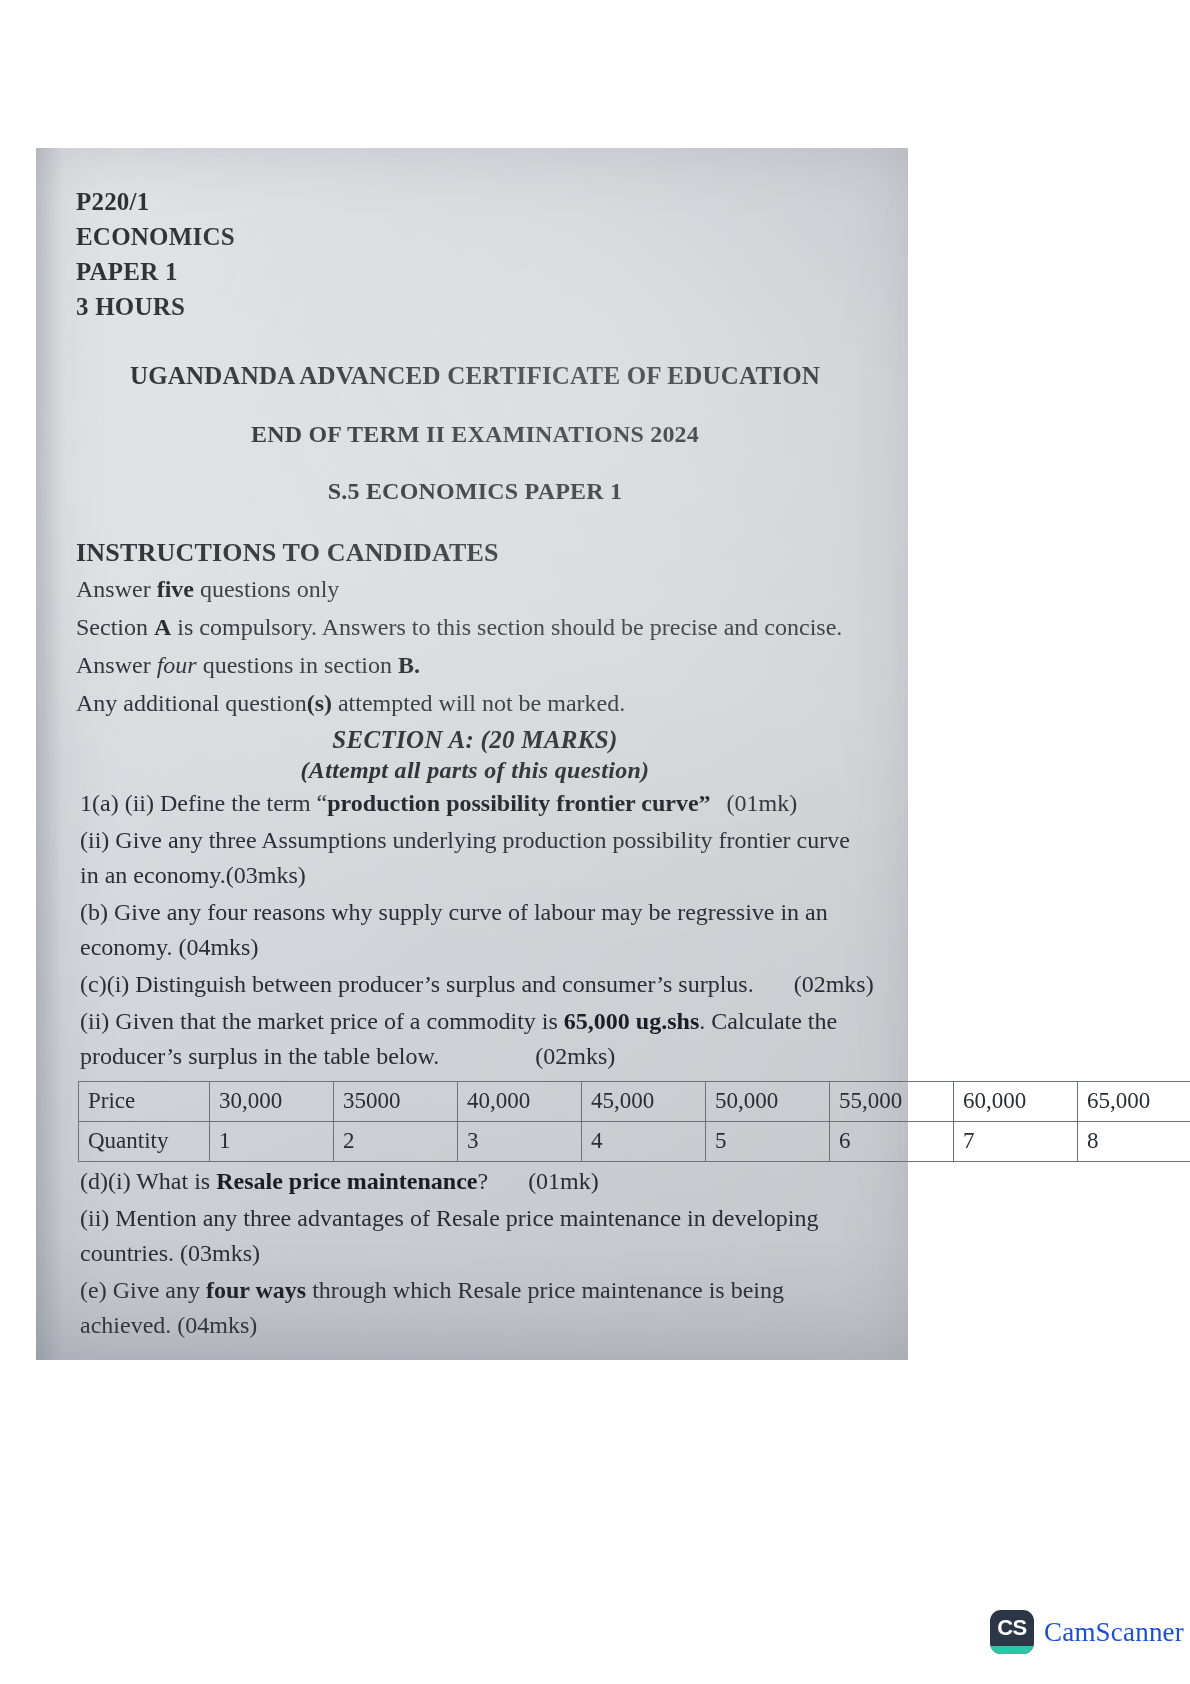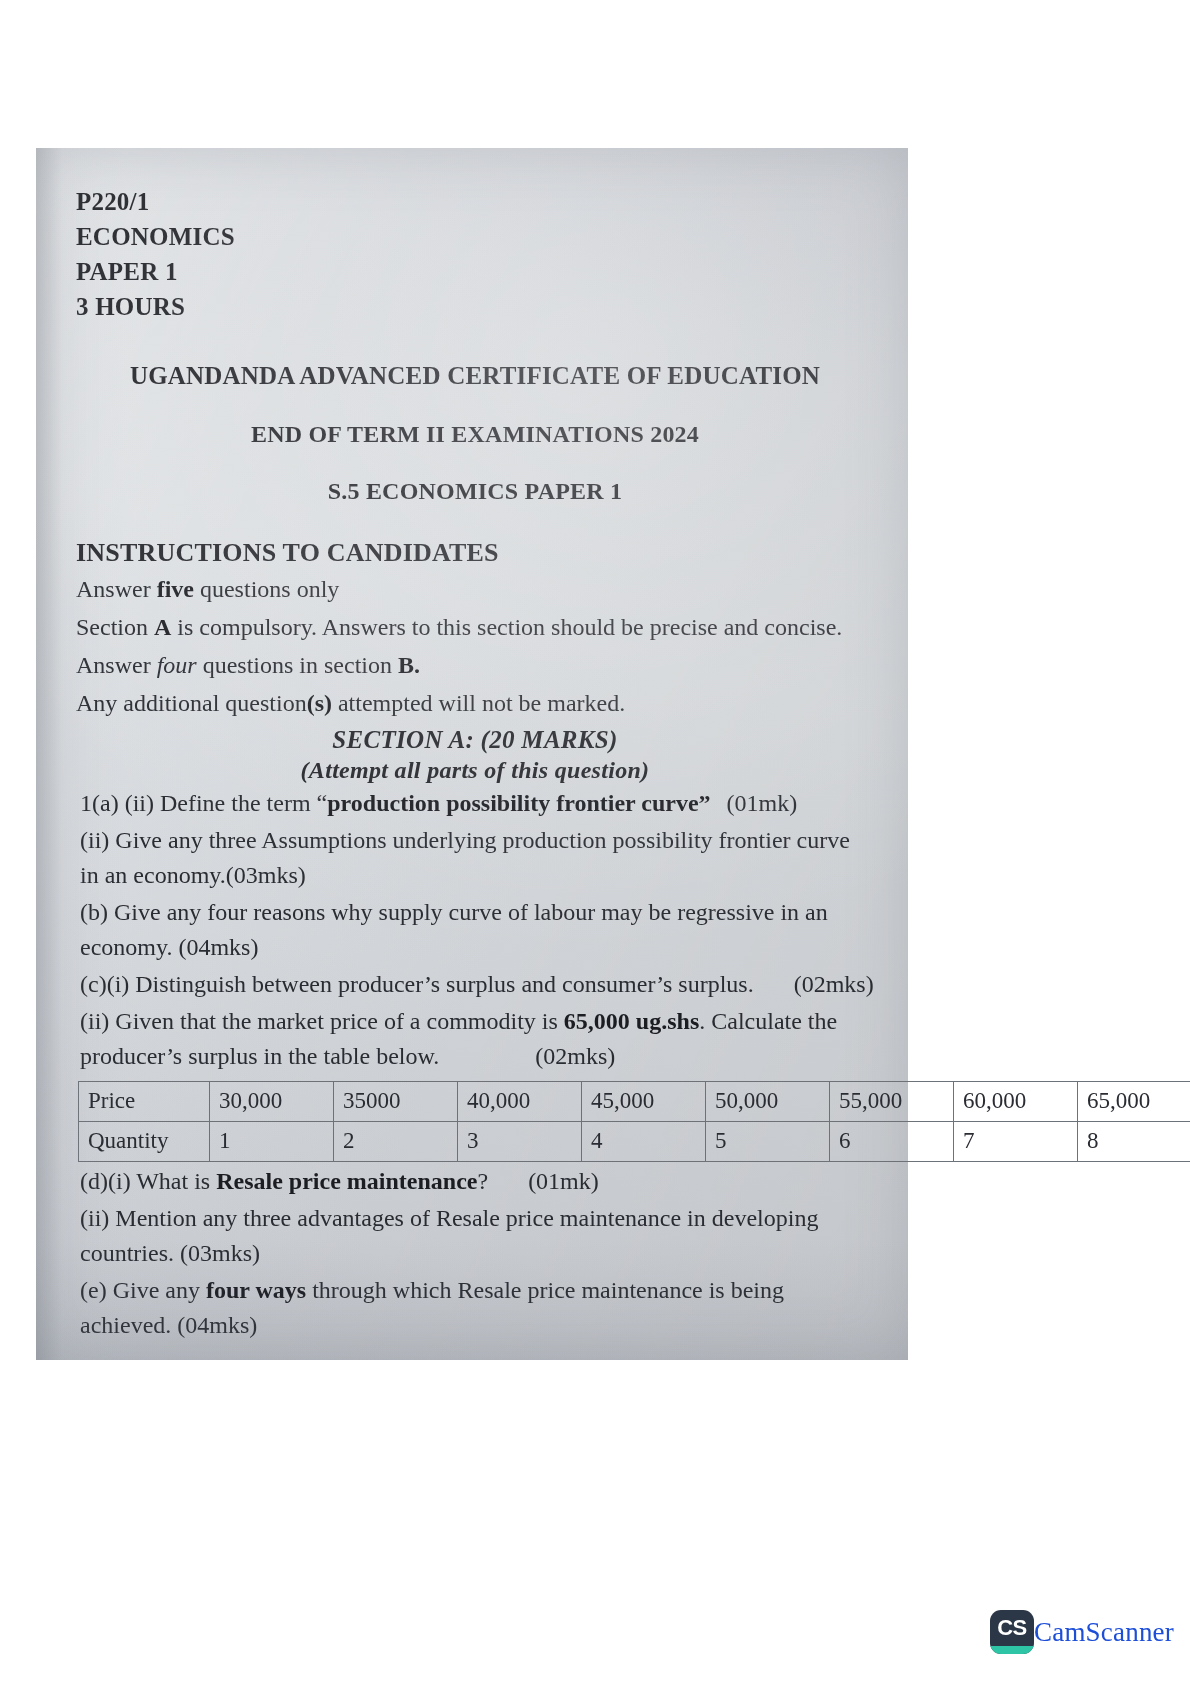--- a/index.html
+++ b/index.html
@@ -142,20 +142,21 @@
   .price-table .rowhead { width: 116px; }
   .price-table .cell { width: 109px; }
 
   
   .watermark {
     position: absolute;
     left: 958px;
     top: 1610px;
     display: flex;
     align-items: center;
+    gap: 10px;
     padding-left: 32px;
   }
   .cs-badge {
     position: relative;
     width: 44px;
     height: 44px;
     border-radius: 11px;
     background: #2b3646;
     overflow: hidden;
     flex: 0 0 auto;

